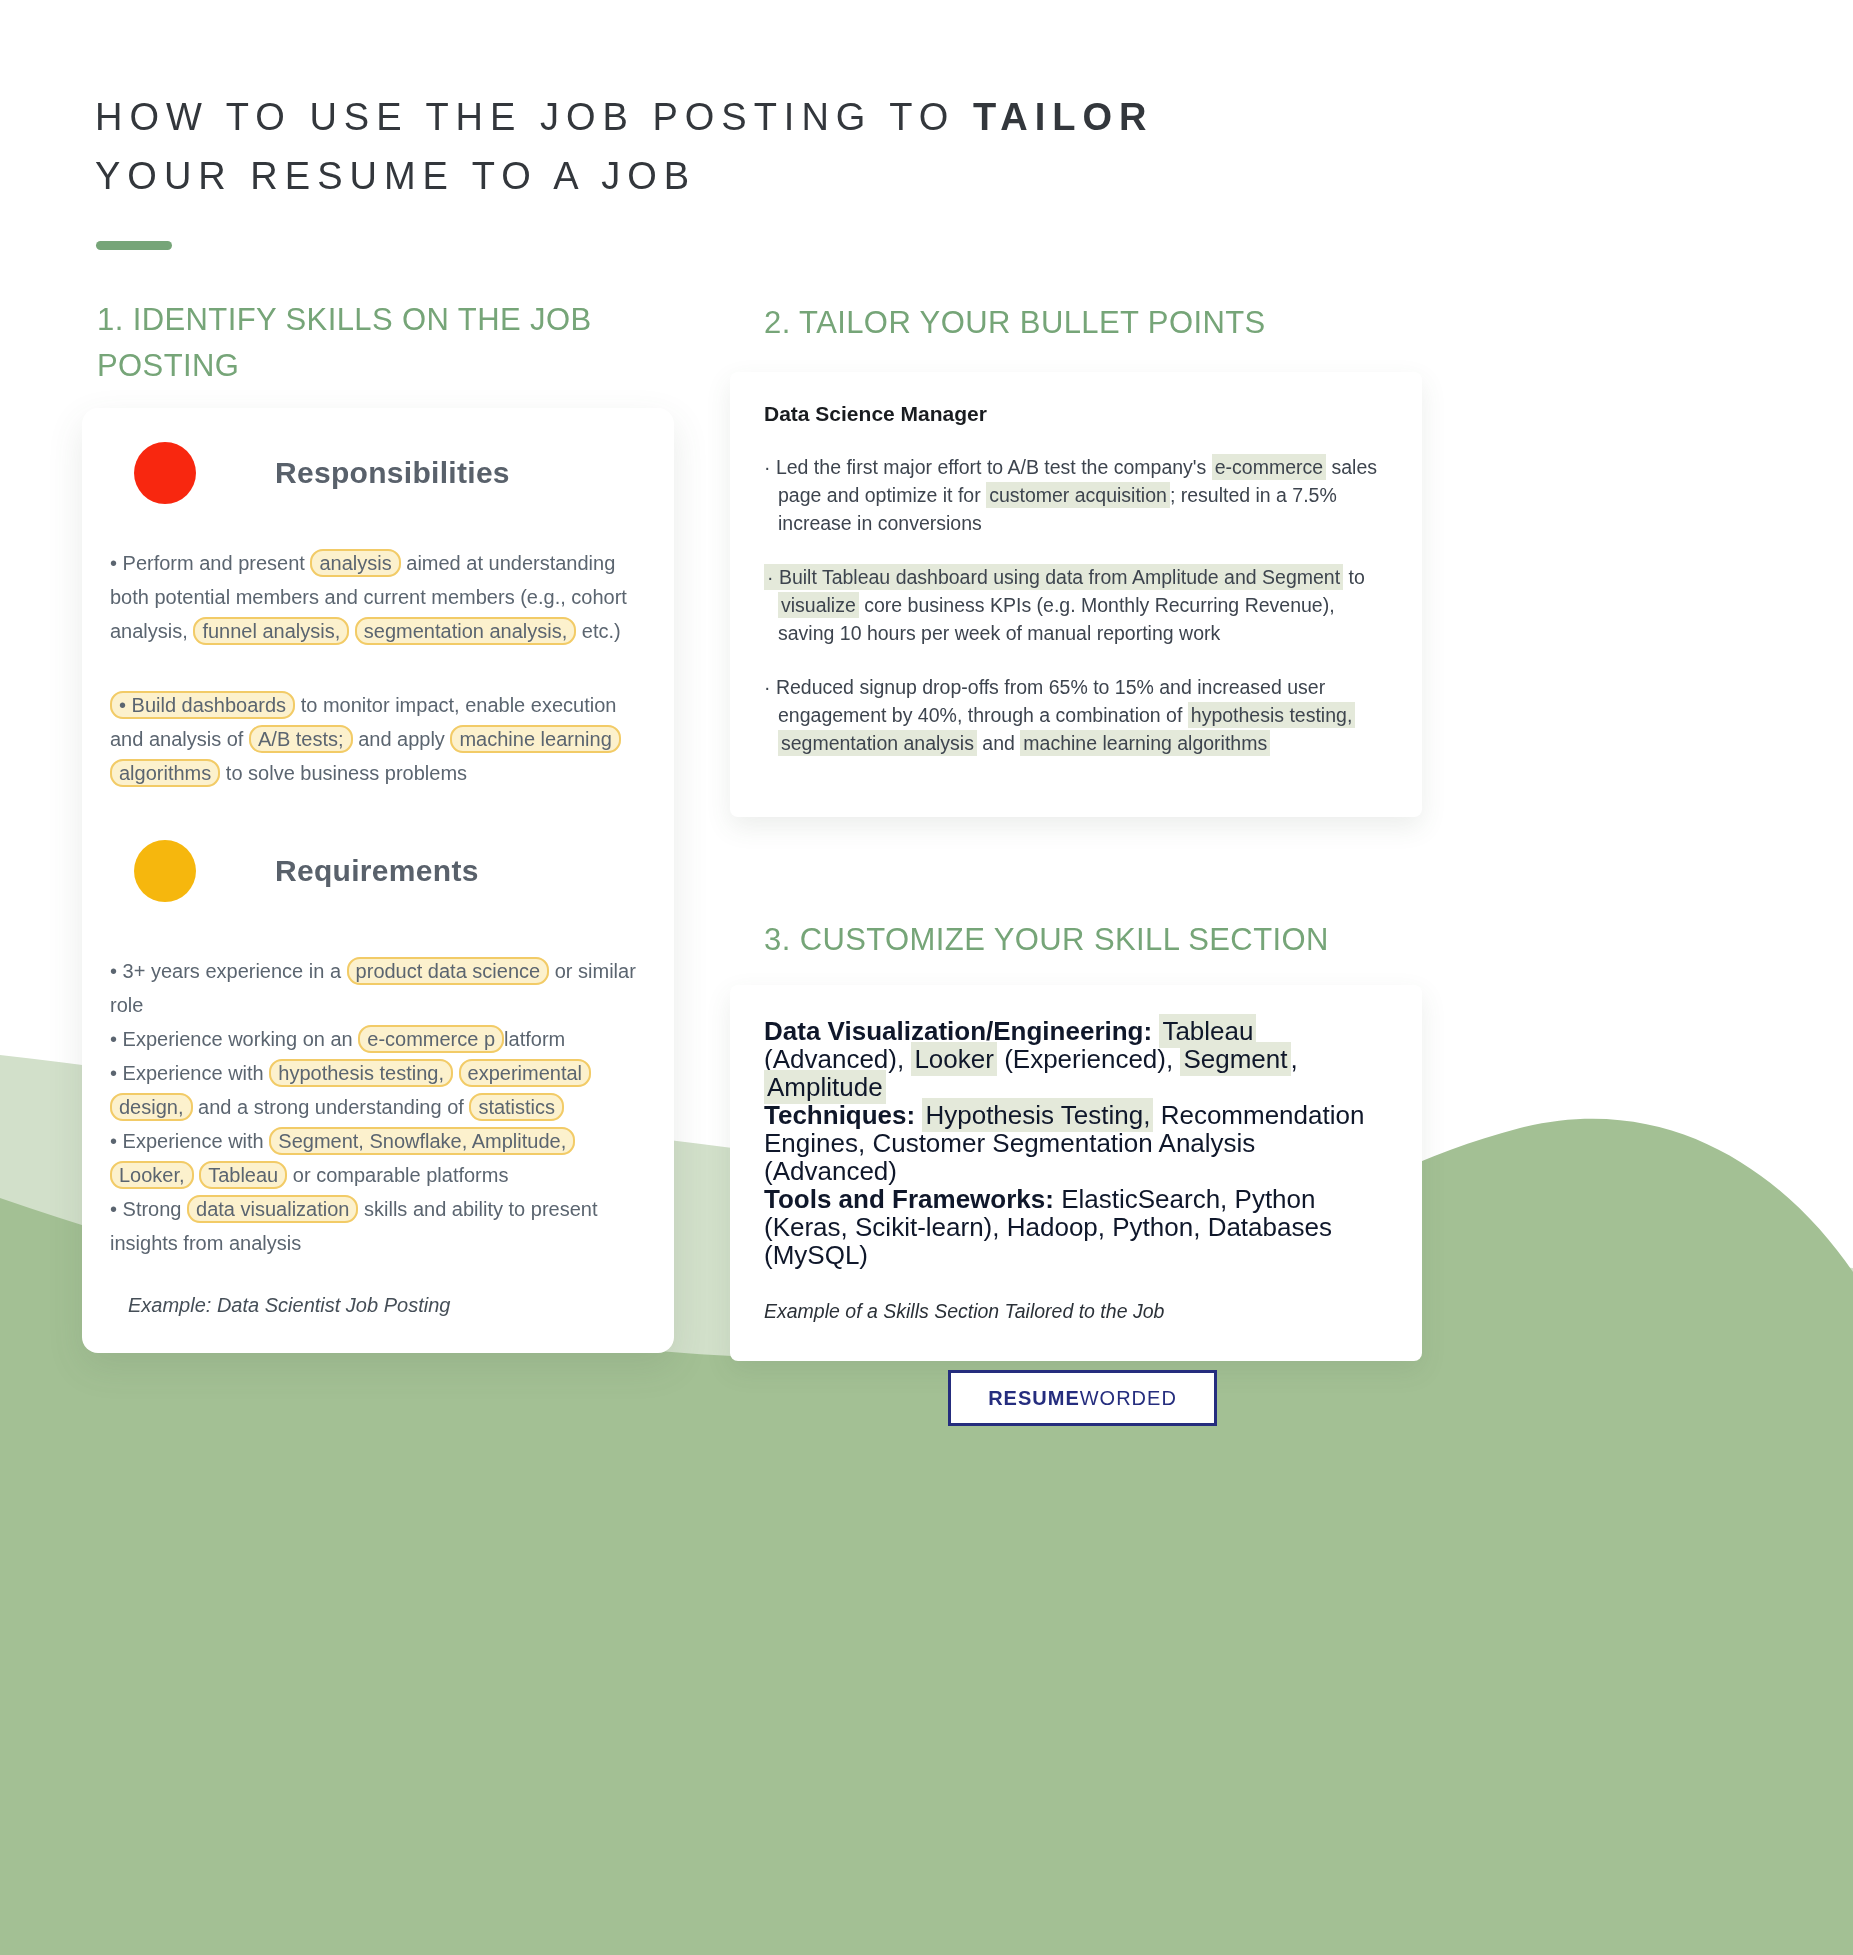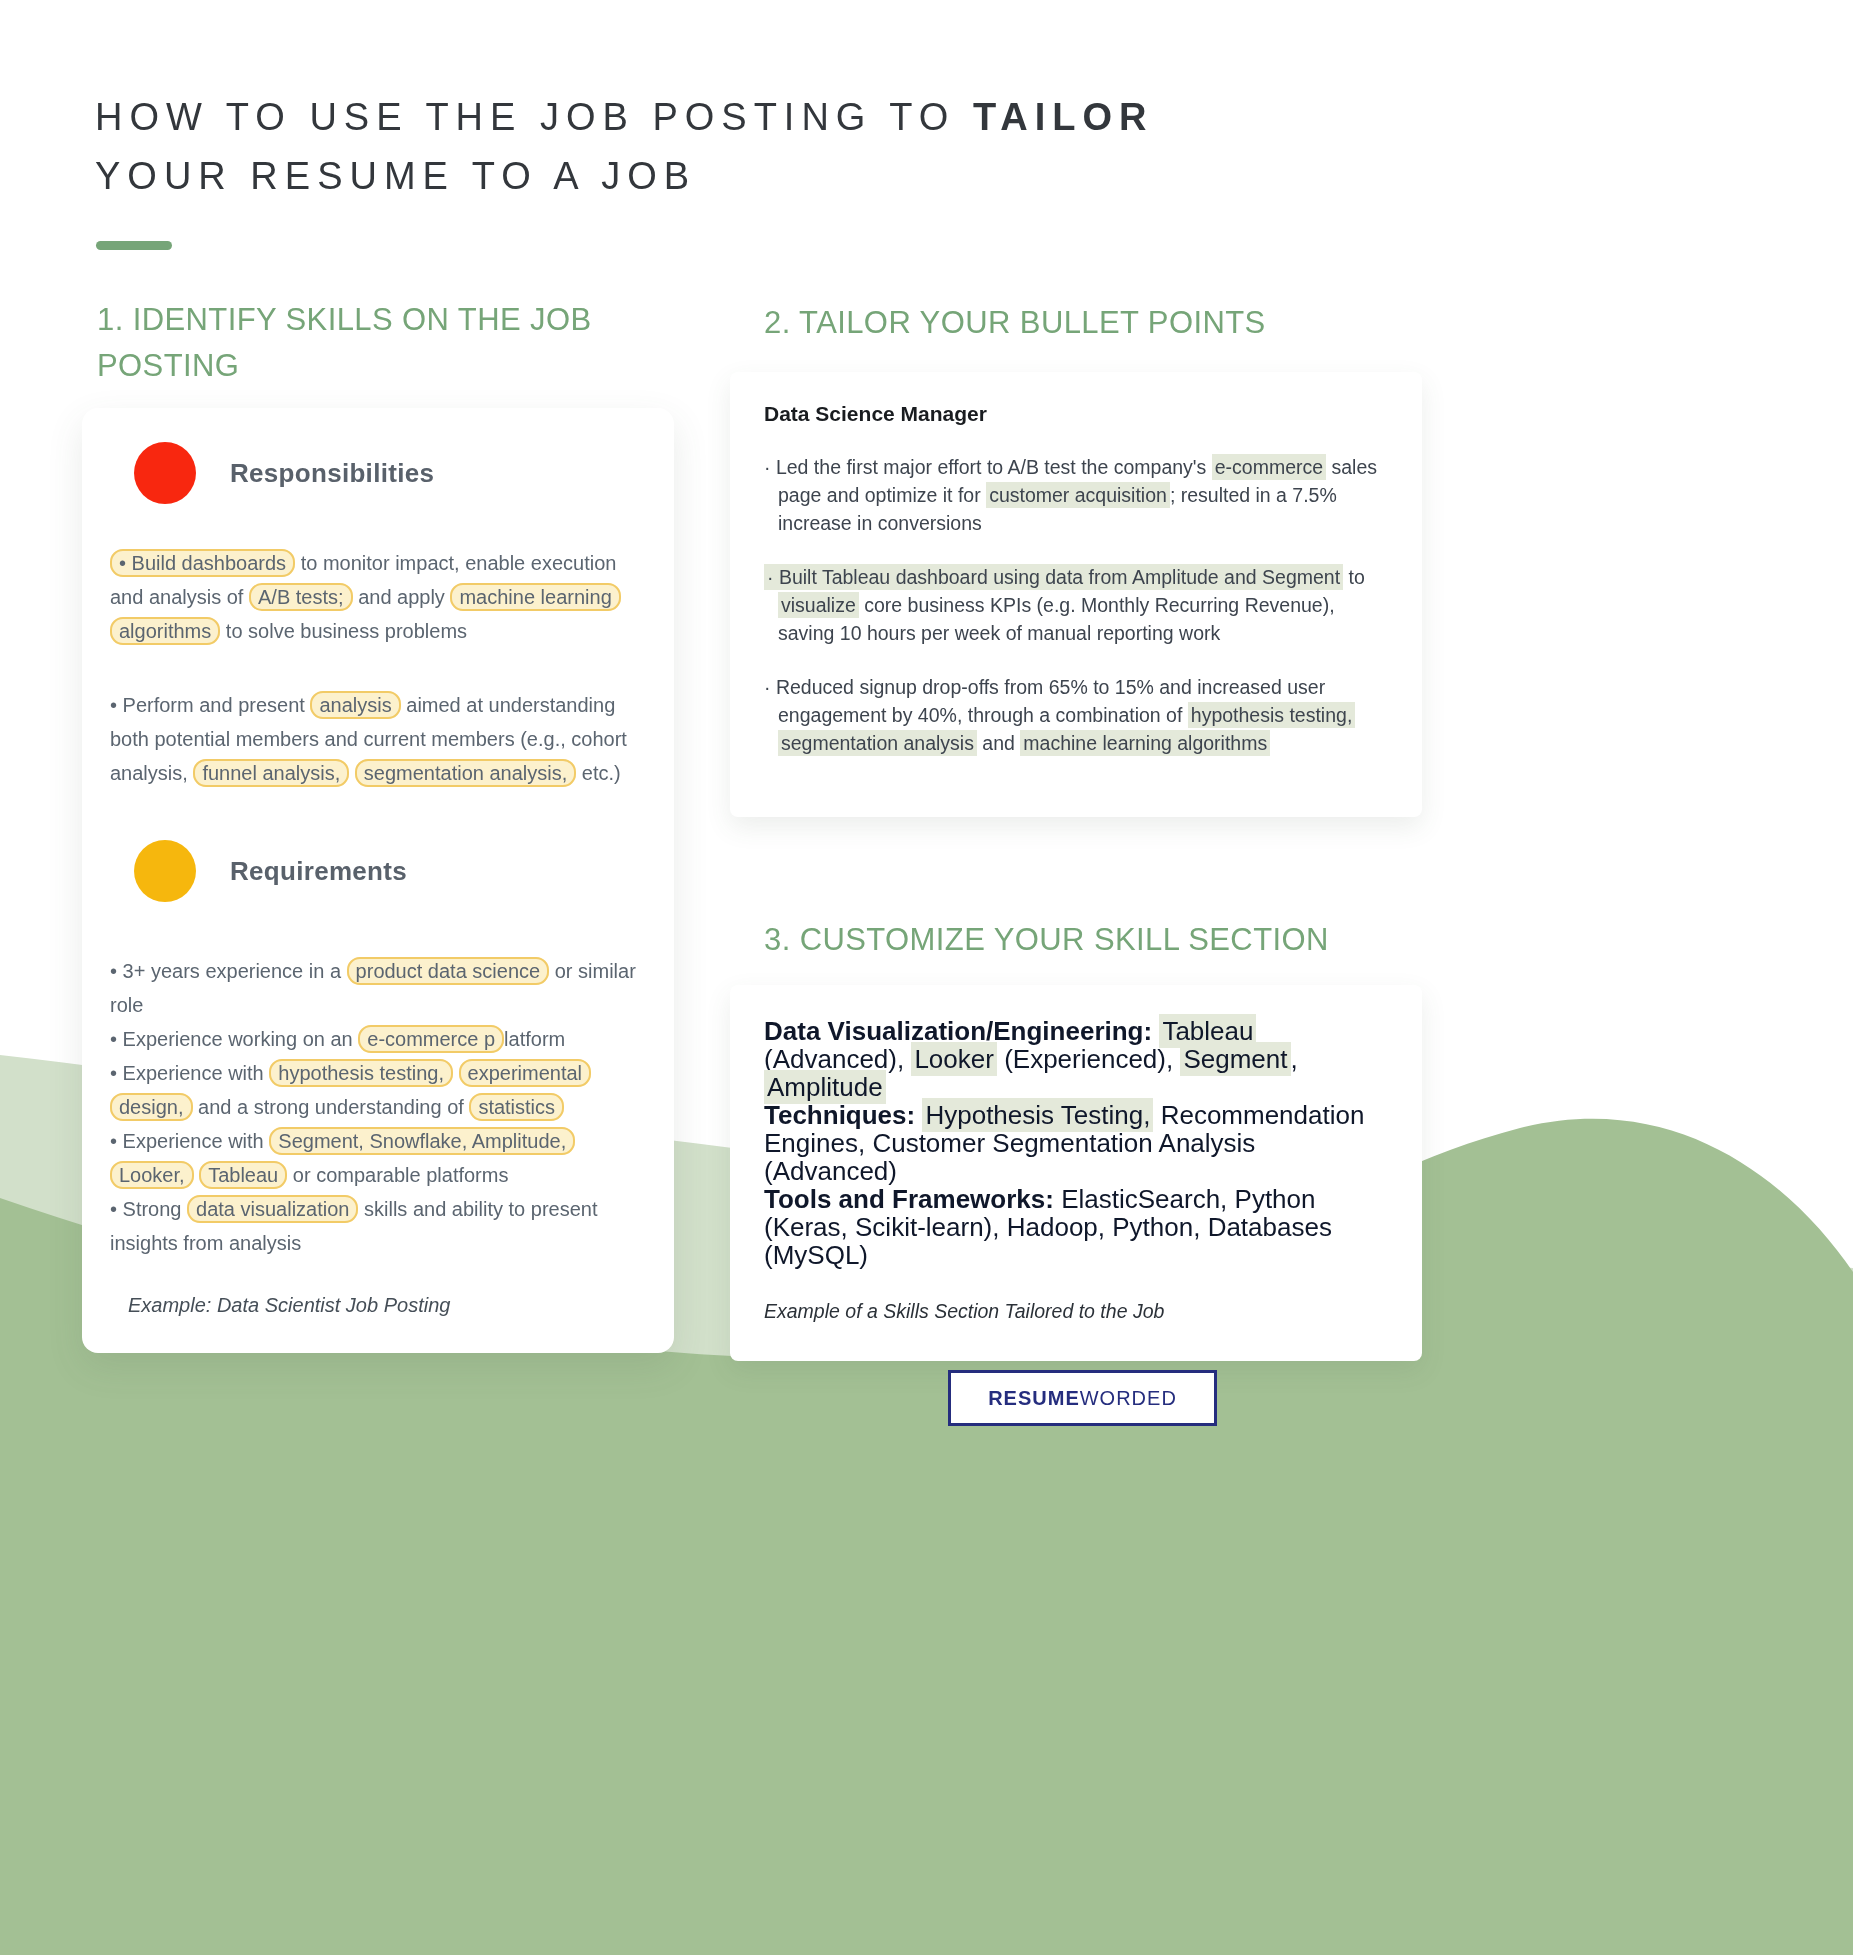--- a/index.html
+++ b/index.html
@@ -47,21 +47,21 @@
   .card-left {
     left:82px; top:408px; width:592px;
     border-radius:16px; padding:34px 28px 36px;
     box-shadow:0 14px 36px rgba(70,90,70,.12);
   }
   .group-head { display:flex; align-items:center; gap:34px; margin-left:24px; }
   .head-req { margin-top:50px; }
   .dot { width:62px; height:62px; border-radius:50%; flex:0 0 auto; }
   .dot-red    { background:var(--red-dot,#F8270F); }
   .dot-yellow { background:var(--yellow-dot,#F6B70D); }
-  .group-title { font-size:26px; font-weight:700; color:#59616B; letter-spacing:.3px; }
+  .group-title { font-size:30px; font-weight:700; color:#59616B; letter-spacing:.3px;margin-left:45px; }
 
   .jp-para { font-size:20px; line-height:34px; color:var(--body-gray,#5B6570); margin-top:42px; }
   .jp-para + .jp-para { margin-top:40px; }
   .req-list { margin-top:52px; }
   .req-item { font-size:20px; line-height:34px; color:var(--body-gray,#5B6570); }
 
   .card-left .hl {
     background:var(--highlight-yellow,#FCF1CD);
     border:2px solid var(--highlight-yellow-border,#F2CB67);
     border-radius:13px; padding:1px 7px;
@@ -121,22 +121,22 @@
 
 <h2 class="heading h-s1">1. IDENTIFY SKILLS ON THE JOB POSTING</h2>
 <h2 class="heading h-s2">2. TAILOR YOUR BULLET POINTS</h2>
 <h2 class="heading h-s3">3. CUSTOMIZE YOUR SKILL SECTION</h2>
 
 <section class="card card-left">
   <div class="group-head">
     <span class="dot dot-red"></span>
     <h3 class="group-title">Responsibilities</h3>
   </div>
+  <p class="jp-para"><span>• Perform and present </span><span class="hl">analysis</span><span> aimed at understanding both potential members and current members (e.g., cohort analysis, </span><span class="hl">funnel analysis,</span><span> </span><span class="hl">segmentation analysis,</span><span> etc.)</span></p>
   <p class="jp-para"><span class="hl">• Build dashboards</span><span> to monitor impact, enable execution and analysis of </span><span class="hl">A/B tests;</span><span> and apply </span><span class="hl">machine learning algorithms</span><span> to solve business problems</span></p>
-  <p class="jp-para"><span>• Perform and present </span><span class="hl">analysis</span><span> aimed at understanding both potential members and current members (e.g., cohort analysis, </span><span class="hl">funnel analysis,</span><span> </span><span class="hl">segmentation analysis,</span><span> etc.)</span></p>
 
   <div class="group-head head-req">
     <span class="dot dot-yellow"></span>
     <h3 class="group-title">Requirements</h3>
   </div>
   <div class="req-list">
     <p class="req-item"><span>• 3+ years experience in a </span><span class="hl">product data science</span><span> or similar role</span></p>
     <p class="req-item"><span>• Experience working on an </span><span class="hl">e-commerce p</span><span>latform</span></p>
     <p class="req-item"><span>• Experience with </span><span class="hl">hypothesis testing,</span><span> </span><span class="hl">experimental design,</span><span> and a strong understanding of </span><span class="hl">statistics</span></p>
     <p class="req-item"><span>• Experience with </span><span class="hl">Segment, Snowflake, Amplitude, Looker,</span><span> </span><span class="hl">Tableau</span><span> or comparable platforms</span></p>

